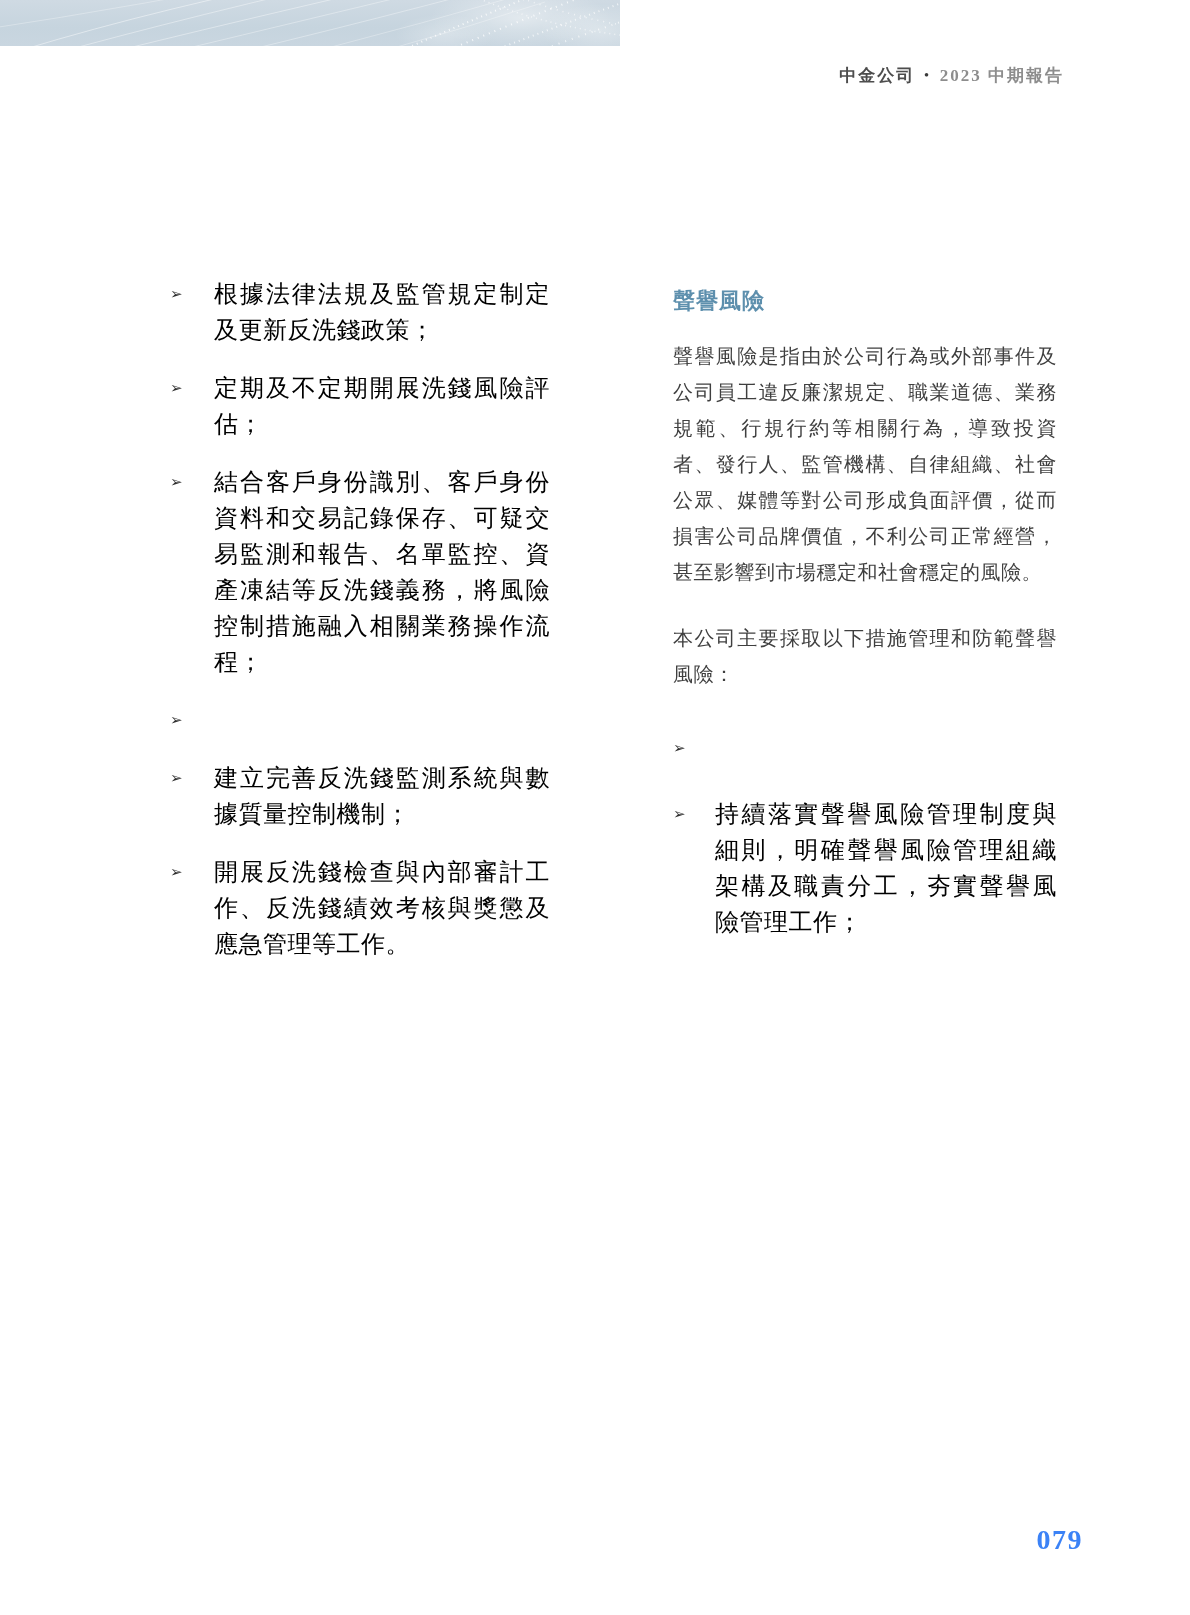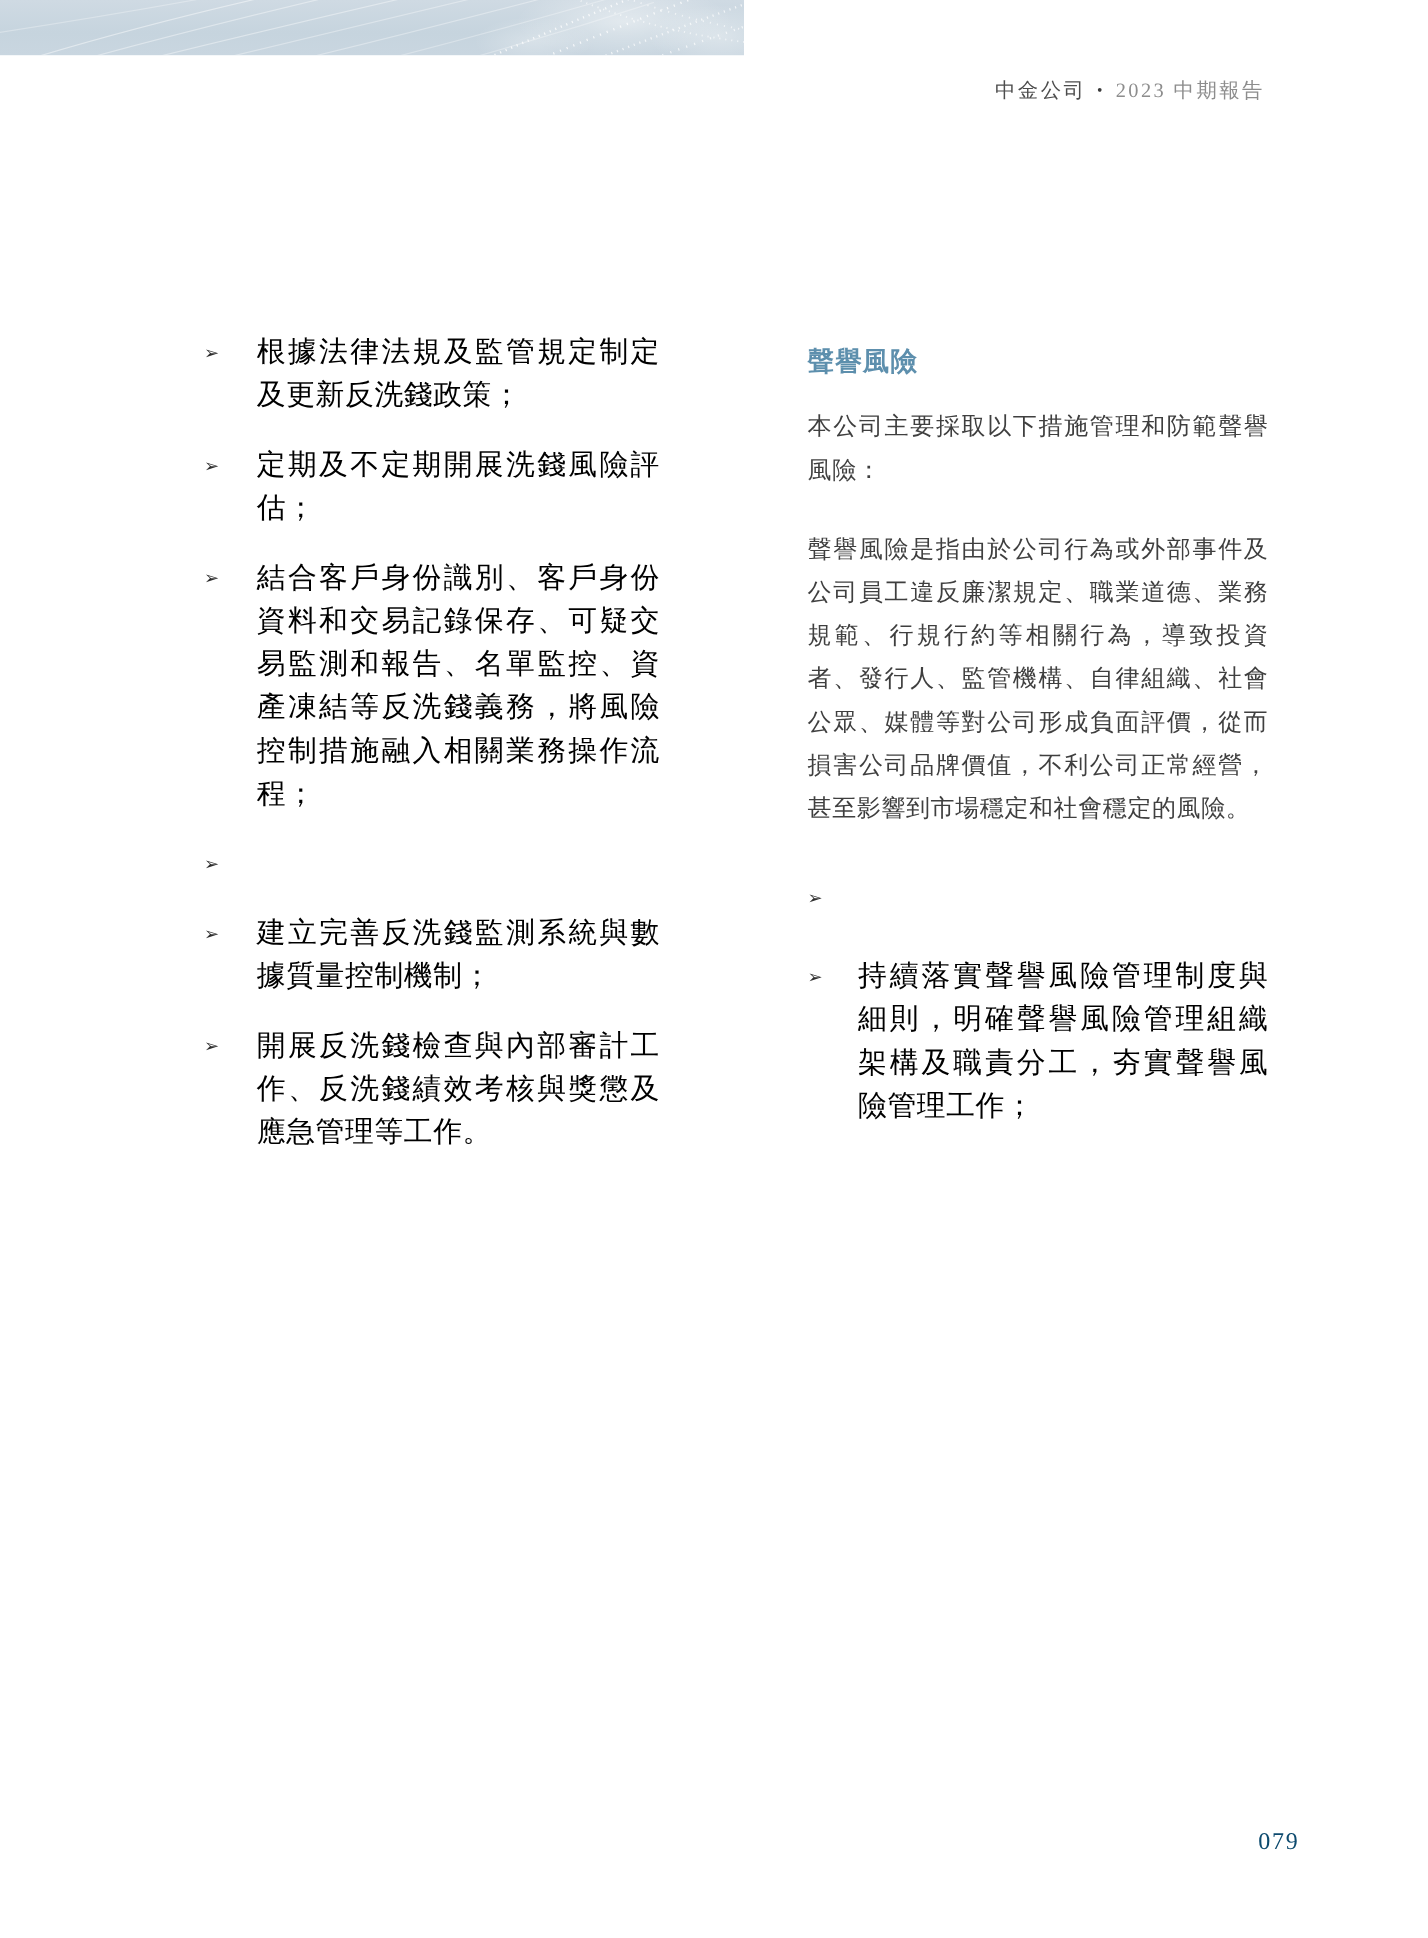--- a/index.html
+++ b/index.html
@@ -21,24 +21,25 @@
     width: 620px; height: 46px;
     background: linear-gradient(180deg, #cfdae3 0%, #c6d4de 60%, #c9d6e0 100%);
     overflow: hidden;
   }
   .banner svg { display: block; width: 620px; height: 46px; }
 
   
   .header-meta {
     position: absolute;
     top: 64px;
-    right: 136px;
+    right: 126px;
     font-size: 17px;
     letter-spacing: 2px;
     white-space: nowrap;
+    font-weight: bold;
   }
   .header-company { color: #4d4d4d; }
   .header-dot { color: #3a3a3a; font-size: 13px; margin: 0 9px; vertical-align: 2px; }
   .header-report { color: #8d8d8d; }
 
   
   .left-col {
     position: absolute;
     left: 170px; top: 276px;
     width: 380px;
@@ -89,23 +90,24 @@
   }
   .right-col .bullet-list { margin-top: 38px; }
   .right-col .bullet-item { margin-bottom: 30px; }
   .bullet-marker-right { flex: 0 0 42px; }
 
   
   .page-number {
     position: absolute;
     top: 1524px;
     right: 107px;
-    font-size: 20px;
+    font-size: 28px;
     letter-spacing: 1.5px;
-    color: #0c4a6e;
+    color: #3b82f6;
+    font-weight: bold;
   }
 </style>
 </head>
 <body>
 
 <div class="page">
 
   <div class="banner">
     <svg viewBox="0 0 620 46" xmlns="http://www.w3.org/2000/svg">
       <defs>
@@ -162,22 +164,22 @@
       <span class="bullet-text">建立完善反洗錢監測系統與數據質量控制機制；</span>
     </div>
     <div class="bullet-item">
       <span class="bullet-marker">➢</span>
       <span class="bullet-text">開展反洗錢檢查與內部審計工作、反洗錢績效考核與獎懲及應急管理等工作。</span>
     </div>
   </div>
 
   <div class="right-col">
     <div class="section-heading">聲譽風險</div>
+    <div class="para">聲譽風險是指由於公司行為或外部事件及公司員工違反廉潔規定、職業道德、業務規範、行規行約等相關行為，導致投資者、發行人、監管機構、自律組織、社會公眾、媒體等對公司形成負面評價，從而損害公司品牌價值，不利公司正常經營，甚至影響到市場穩定和社會穩定的風險。</div>
     <div class="para">本公司主要採取以下措施管理和防範聲譽風險：</div>
-    <div class="para">聲譽風險是指由於公司行為或外部事件及公司員工違反廉潔規定、職業道德、業務規範、行規行約等相關行為，導致投資者、發行人、監管機構、自律組織、社會公眾、媒體等對公司形成負面評價，從而損害公司品牌價值，不利公司正常經營，甚至影響到市場穩定和社會穩定的風險。</div>
     <div class="bullet-list">
       <div class="bullet-item">
         <span class="bullet-marker bullet-marker-right">➢</span>
       </div>
       <div class="bullet-item">
         <span class="bullet-marker bullet-marker-right">➢</span>
         <span class="bullet-text">持續落實聲譽風險管理制度與細則，明確聲譽風險管理組織架構及職責分工，夯實聲譽風險管理工作；</span>
       </div>
     </div>
   </div>

